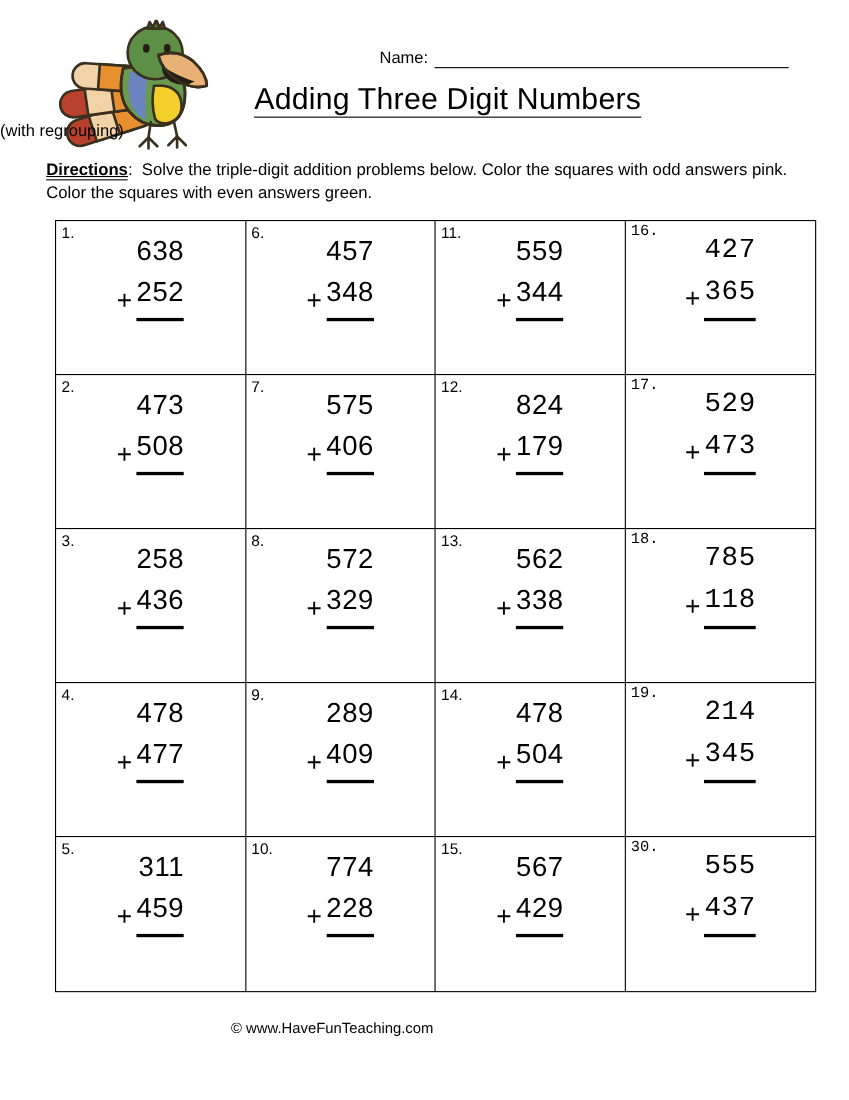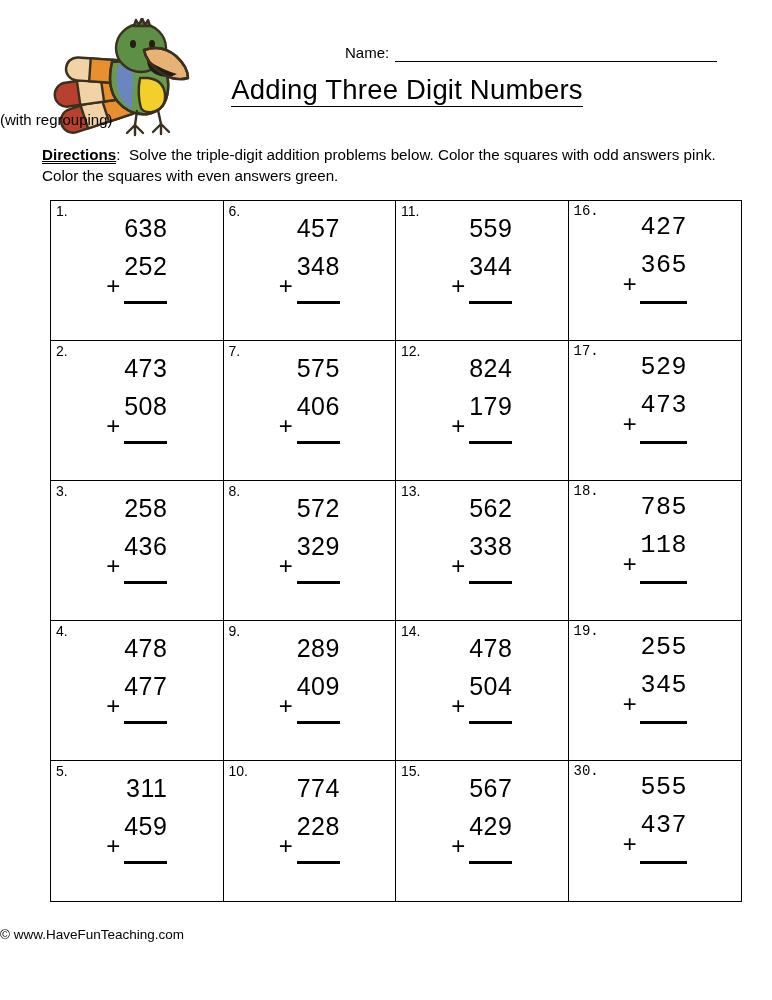--- a/index.html
+++ b/index.html
@@ -148,37 +148,37 @@
     padding-left: 18px;
   }
   .addend {
     font-size: 25px;
     line-height: 38px;
     letter-spacing: 0.5px;
     white-space: nowrap;
   }
   .addend.second {
     border-bottom: 3px solid #000;
-    padding-bottom: 16px;
+    padding-bottom: 4px;
   }
   .plus {
     position: absolute;
     left: 0;
     bottom: 6px;
     font-size: 24px;
     line-height: 24px;
   }
 
   
   .footer {
     position: absolute;
     left: 0;
     top: 926px;
     width: 660px;
-    text-align: left;
+    text-align: center;
     padding-right: 56px;
     box-sizing: border-box;
     font-size: 13.5px;
     line-height: 17px;
   }
 </style>
 </head>
 <body>
 
 <div class="page">
@@ -407,21 +407,21 @@
             <div class="addend first">478</div>
             <div class="addend second">504</div>
           </div>
         </div>
       </div>
       <div class="cell">
         <div class="cell-num">19.</div>
         <div class="sum">
           <div class="sum-inner">
             <span class="plus">+</span>
-            <div class="addend first">255</div>
+            <div class="addend first">214</div>
             <div class="addend second">345</div>
           </div>
         </div>
       </div>
       <div class="cell">
         <div class="cell-num">5.</div>
         <div class="sum">
           <div class="sum-inner">
             <span class="plus">+</span>
             <div class="addend first">311</div>

